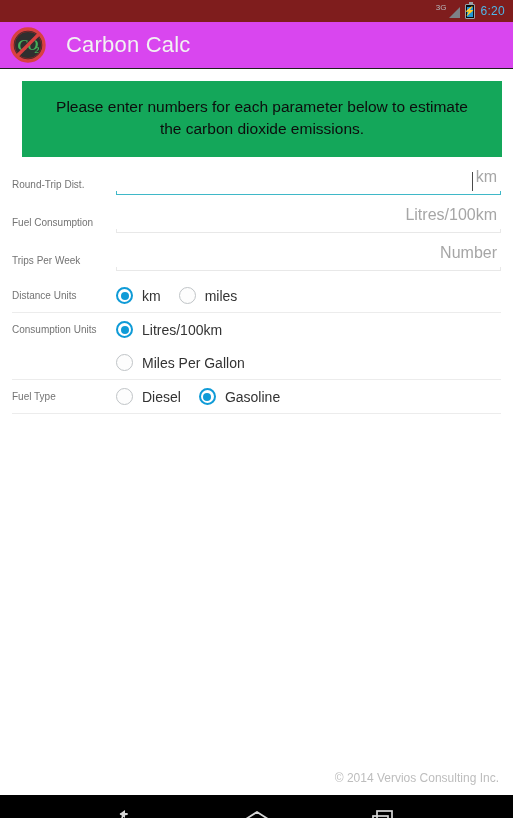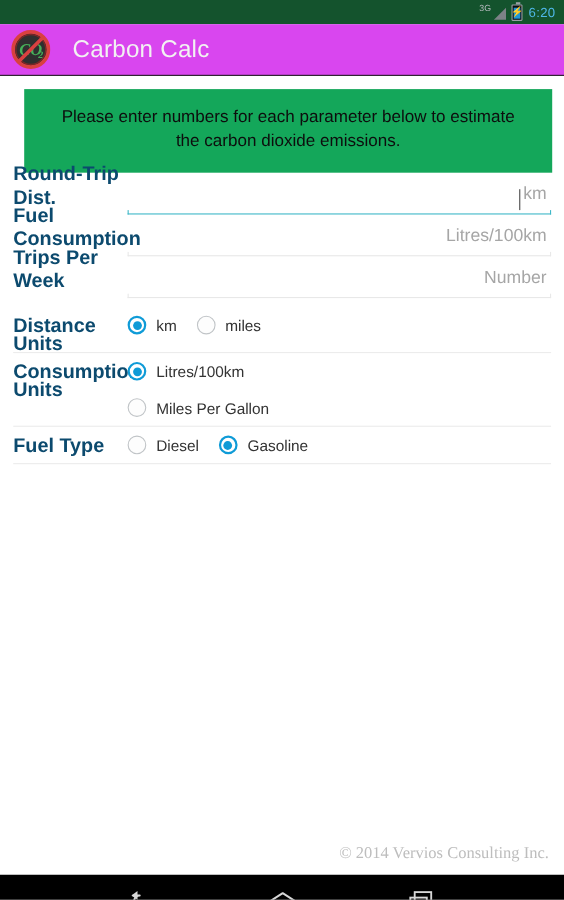--- a/index.html
+++ b/index.html
@@ -11,21 +11,21 @@
     width: 513px;
     height: 818px;
     font-family: "Liberation Sans", sans-serif;
     overflow: hidden;
     position: relative;
   }
 
   
   .status-bar {
     height: 22px;
-    background: #14532d;
+    background: #7f1d1d;
     display: flex;
     align-items: center;
     justify-content: flex-end;
     padding-right: 8px;
     box-sizing: border-box;
   }
   .status-right {
     display: flex;
     align-items: center;
     gap: 5px;
@@ -133,26 +133,25 @@
   
   .field-row {
     display: flex;
     align-items: flex-end;
     padding: 0 12px;
     box-sizing: border-box;
     height: 34px;
     margin-top: 4px;
   }
   .field-label {
-    font-size: 18px;
-    color: #0c4a6e;
+    font-size: 10px;
+    color: #737373;
     width: 104px;
     flex: 0 0 auto;
     padding-bottom: 5px;
-    font-weight: bold;
   }
   .field-input-wrap {
     flex: 1 1 auto;
     position: relative;
     height: 32px;
   }
   .field-input {
     width: 100%;
     height: 100%;
     border: none;
@@ -264,24 +263,23 @@
     color: #333333;
     margin-right: 14px;
     white-space: nowrap;
   }
 
   
   .footer {
     position: absolute;
     right: 14px;
     bottom: 10px;
-    font-size: 15px;
+    font-size: 12px;
     color: #bdbdbd;
     text-align: right;
-    font-family: Liberation Serif, serif;
   }
 
   
   .nav-bar {
     height: 48px;
     background: #000000;
     display: flex;
     align-items: center;
     justify-content: center;
     gap: 70px;

